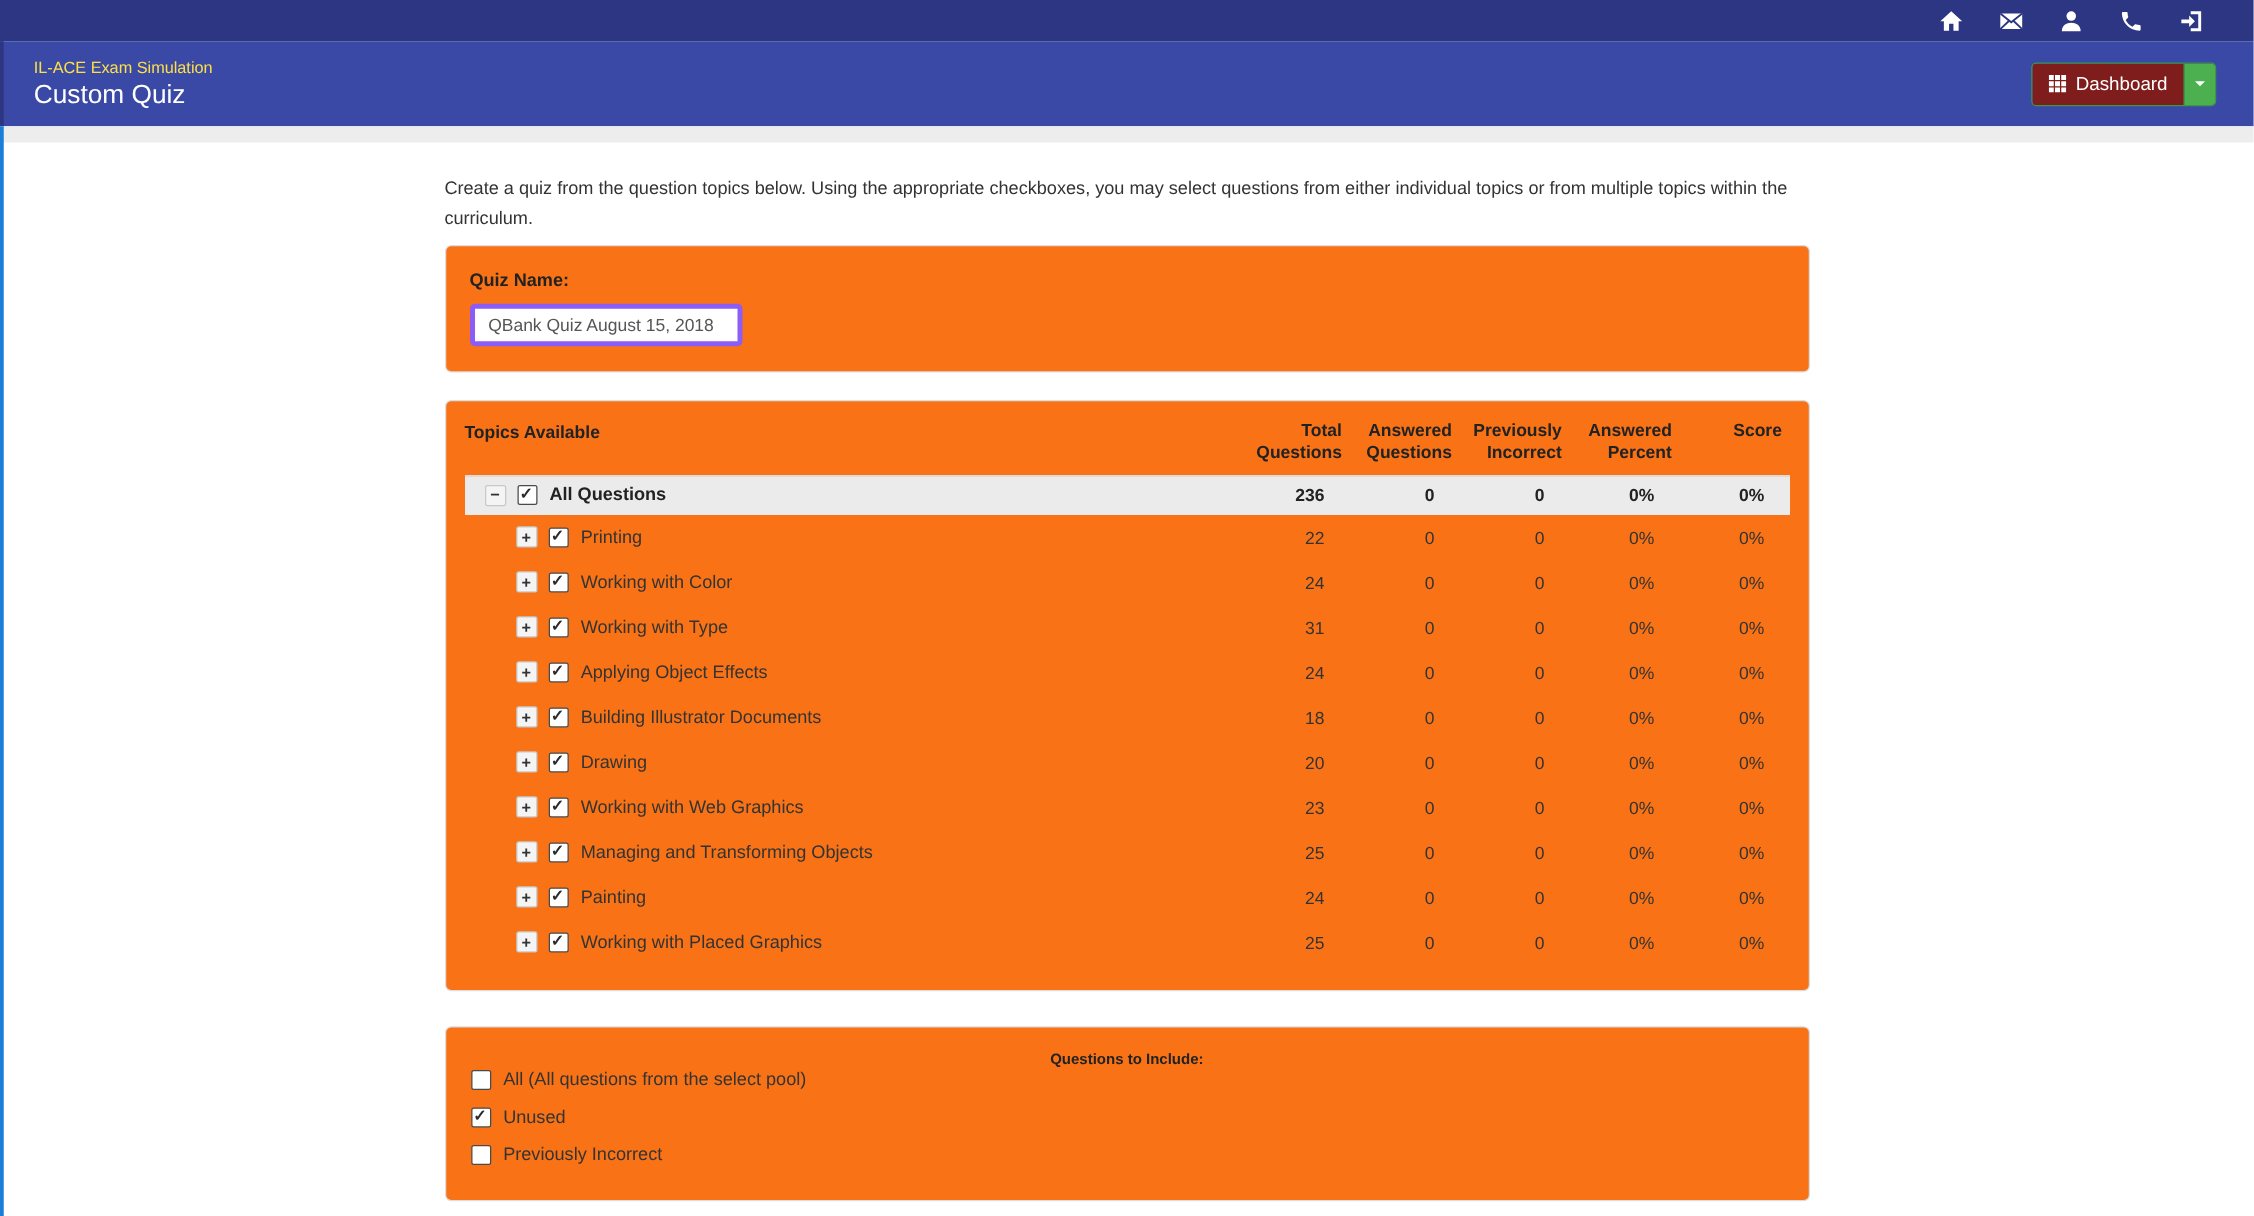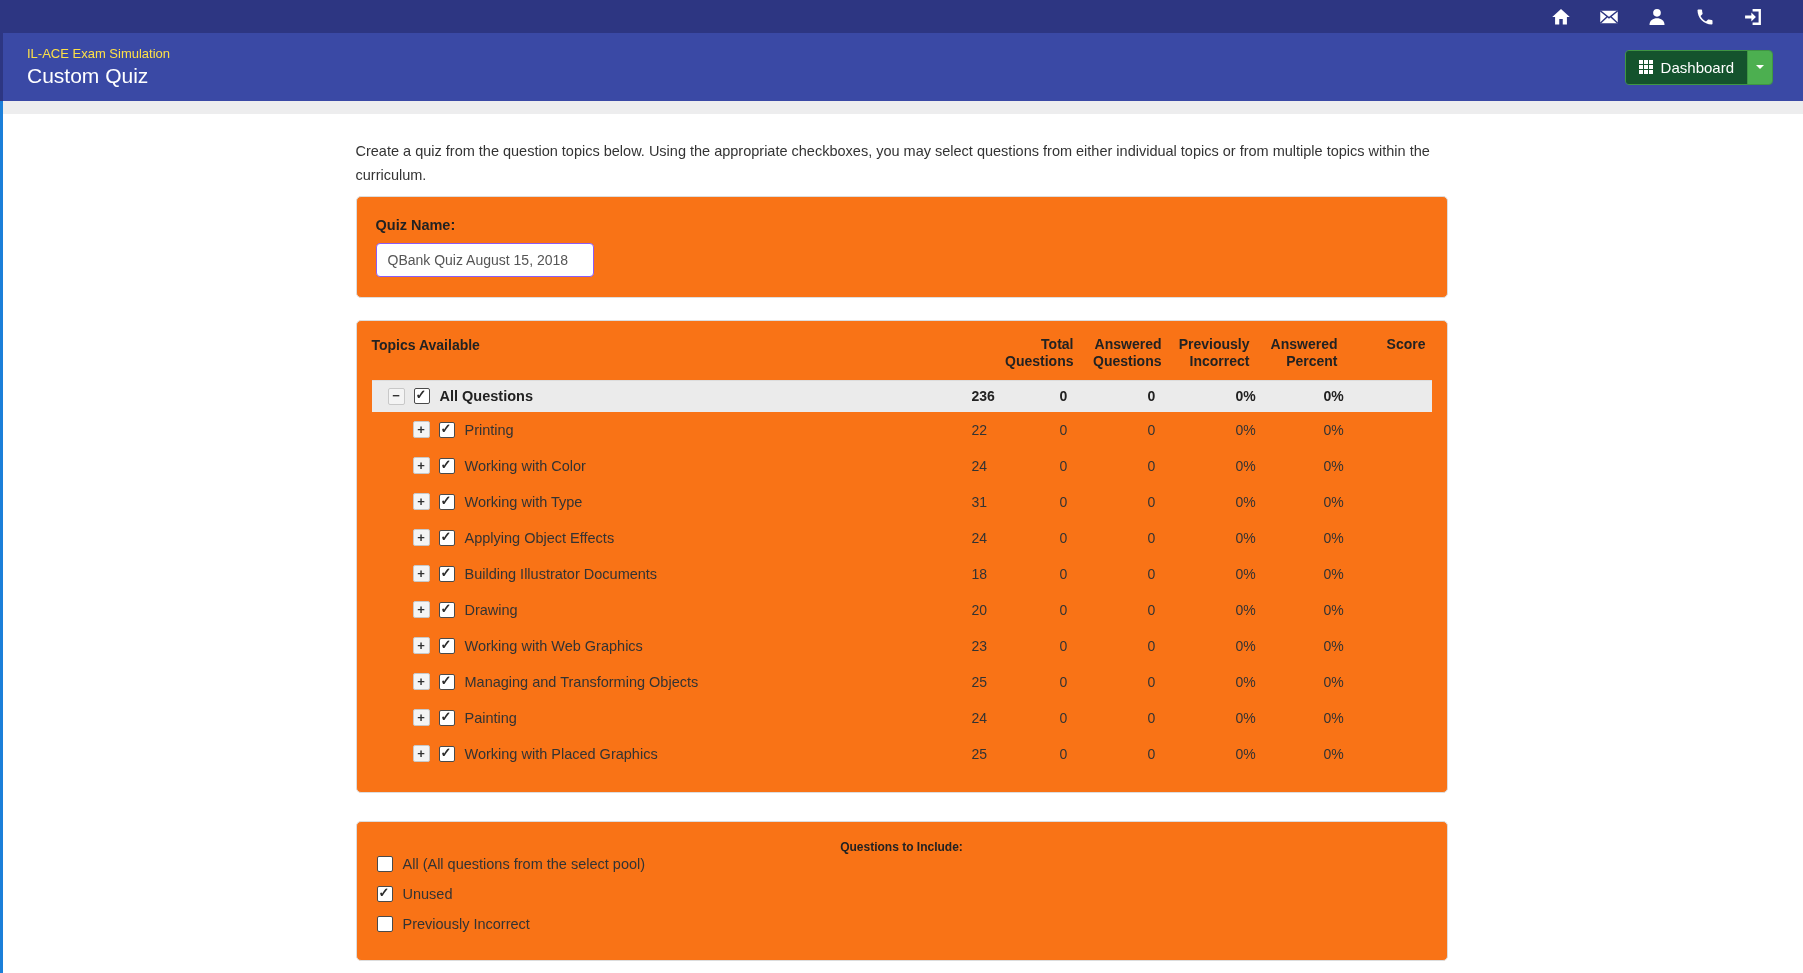--- a/index.html
+++ b/index.html
@@ -28,21 +28,21 @@
     padding:0 30px 0 24px;
   }
   .app-title { font-size:13px; color:#fde047; margin-bottom:3px; }
   .page-title { font-size:21px; color:#ffffff; }
 
   .dashboard-btn {
     display:flex; border:1px solid #3f9643; border-radius:4px;
     overflow:hidden; cursor:pointer; height:35px;
   }
   .db-main {
-    background:#14532d; color:#fff; font-size:15px;
+    background:#7f1d1d; color:#fff; font-size:15px;
     padding:0 13px; display:flex; align-items:center; gap:8px;
   }
   .db-caret {
     background:#4caf50; border-left:1px solid #3f9643;
     width:25px; display:flex; align-items:center; justify-content:center;
   }
   .caret {
     width:0; height:0;
     border-left:4px solid transparent; border-right:4px solid transparent;
     border-top:4px solid #fff;
@@ -61,21 +61,21 @@
     margin-top:26px; font-size:14.5px; color:#333; line-height:1.65;
   }
 
   .panel {
     background:#f97316; border:1px solid #ddd; border-radius:5px;
   }
   .panel-quiz { margin-top:8px; padding:20px 19px; }
   .quiz-label { font-weight:bold; font-size:14.5px; color:#222; margin-bottom:10px; }
   .quiz-input {
     width:218px; height:34px; background:#fff;
-    border:1px solid #8b5cf6; border-radius:4px; padding:12px 11px;
+    border:4px solid #8b5cf6; border-radius:4px; padding:12px 11px;
     font-family:"Liberation Sans", sans-serif; font-size:14px; color:#555;
   }
 
   .panel-topics { margin-top:22px; padding:15px 15px 20px; }
   .t-header {
     display:flex; align-items:flex-start;
     border-bottom:1px solid #ddd; padding-bottom:9px; padding-right:6px;
   }
   .t-title { flex:1; font-weight:bold; font-size:14px; color:#222; padding-top:1px; }
   .t-colhead {
@@ -101,21 +101,21 @@
     border:1.5px solid #4a4a4a; border-radius:2px; background:#fff;
     margin-left:9px; position:relative; cursor:pointer;
   }
   .checkbox.checked::after {
     content:"\2713";
     position:absolute; left:1px; top:-2px;
     font-size:13px; font-weight:bold; color:#2b2b2b;
   }
   .t-label { margin-left:10px; font-size:14.5px; color:#333; flex:1; }
   .t-label.bold, .t-cell.bold { font-weight:bold; color:#222; }
-  .t-cell { width:88px; text-align:left; font-size:14px; color:#333; }
+  .t-cell { width:88px; text-align:right; font-size:14px; color:#333; }
 
   .panel-include { margin-top:28px; padding:18px 20px 16px; }
   .inc-title { font-weight:bold; font-size:12px; color:#222; margin-bottom:0;text-align:center; }
   .inc-row { display:flex; align-items:center; margin-bottom:9px; height:21px; }
   .inc-row .checkbox { margin-left:0; }
   .inc-label { margin-left:10px; font-size:14.5px; color:#333; }
 </style>
 </head>
 <body>
 

